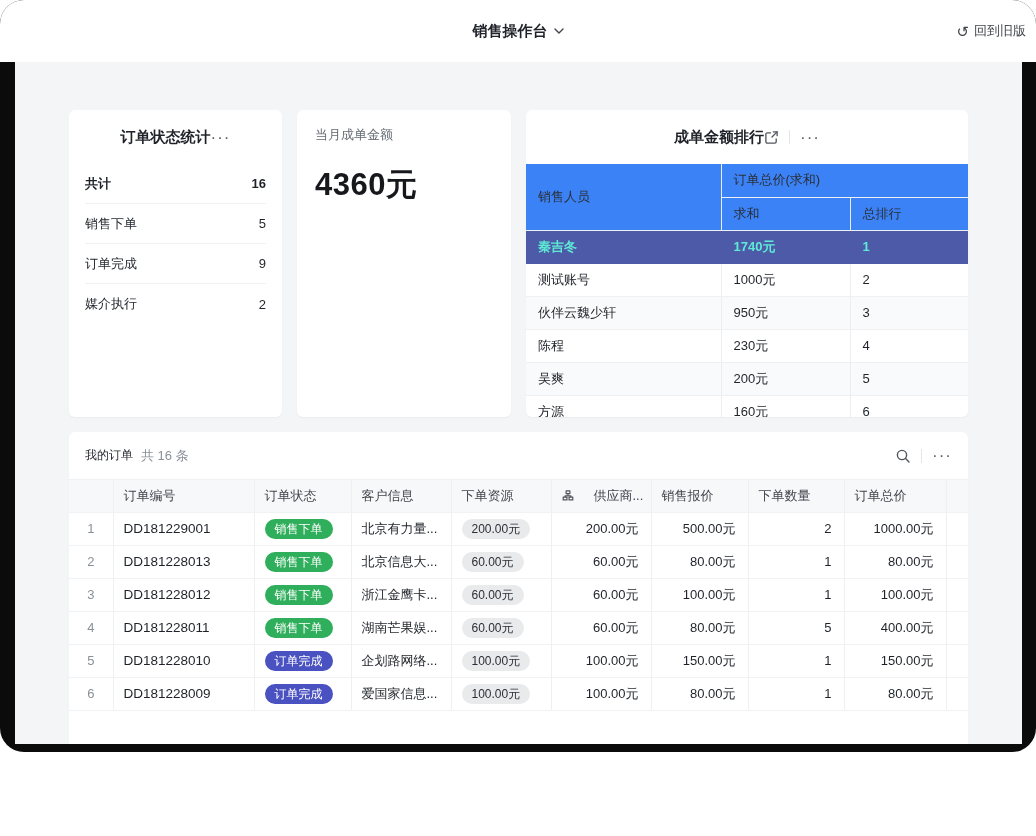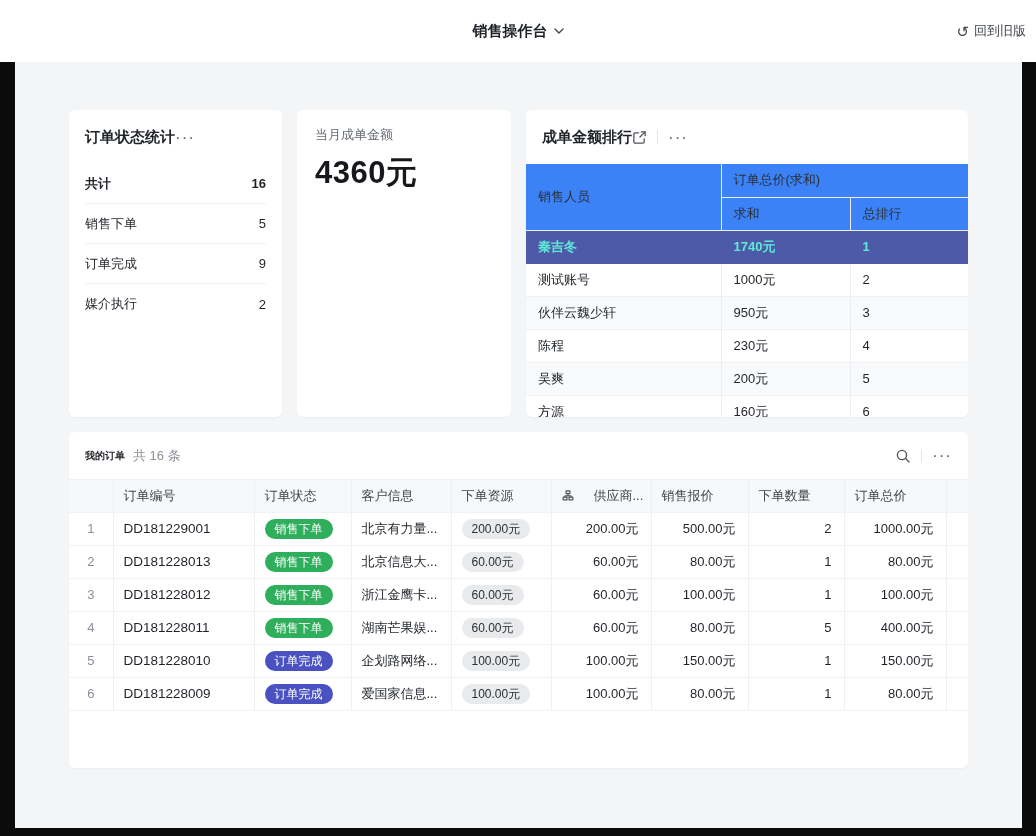--- a/index.html
+++ b/index.html
@@ -3,21 +3,21 @@
 <meta charset="utf-8">
 <style>
   :root{
     --green-pill:#2fae5b;
     --indigo-pill:#4a51c1;
     --highlight-row:#4d5aa8;
     --gray-pill:#e9eaec;
   }
   *{box-sizing:border-box;margin:0;padding:0;}
   body{margin:0;font-family:"Liberation Sans","DejaVu Sans",sans-serif;}
-  .screen{position:relative;width:1036px;height:836px;background:#0b0b0b;overflow:hidden;}
+  .screen{position:relative;width:1036px;height:752px;background:#0b0b0b;overflow:hidden;border-radius:24px;}
 
   
   .topbar{position:absolute;top:0;left:0;right:0;height:62px;background:#fff;display:flex;align-items:center;justify-content:center;z-index:3;}
   .topbar-title{display:flex;align-items:center;gap:6px;cursor:pointer;}
   .topbar-title span{font-size:15px;font-weight:600;color:#1f2329;}
   .topbar-right{position:absolute;right:10px;top:0;height:62px;display:flex;align-items:center;gap:5px;color:#42464d;font-size:13px;cursor:pointer;}
   .icon-rollback{font-size:15px;line-height:1;color:#42464d;}
 
   
   .main{position:absolute;top:62px;left:15px;right:14px;bottom:8px;background:#f4f5f6;overflow:hidden;}
@@ -26,50 +26,50 @@
   .card{background:#fff;border-radius:6px;box-shadow:0 1px 2px rgba(0,0,0,0.04);}
 
   .create-card{height:60px;display:flex;align-items:center;justify-content:center;font-size:15px;font-weight:600;color:#1f2329;cursor:pointer;}
 
   .cards-row{display:flex;gap:15px;margin-top:15px;height:307px;}
   .cards-row .card{overflow:hidden;}
   .status-card{width:213px;}
   .amount-card{width:214px;}
   .ranking-card{width:442px;}
 
-  .card-head{height:54px;padding:0 16px;display:flex;align-items:center;justify-content:flex-start;}
+  .card-head{height:54px;padding:0 16px;display:flex;align-items:center;justify-content:center;}
   .card-title{font-size:15px;font-weight:700;color:#1f2329;}
   .dots{font-size:17px;color:#5f646b;letter-spacing:1px;line-height:1;cursor:pointer;}
   .head-icons{display:flex;align-items:center;gap:10px;}
   .vdiv{width:1px;height:14px;background:#e3e5e8;}
 
   
   .status-rows{padding:0 16px;}
   .status-row{height:40px;display:flex;align-items:center;justify-content:space-between;border-bottom:1px solid #f0f1f3;font-size:13px;color:#1f2329;}
   .status-row:last-child{border-bottom:none;}
   .status-row.total{font-weight:700;}
   .status-row .sv{color:#1f2329;}
 
   
   .amount-card{padding:16px 18px;}
   .amount-label{font-size:13px;color:#646a73;}
-  .amount-value{margin-top:8px;font-size:31px;font-weight:700;color:#16181c;letter-spacing:.5px;}
+  .amount-value{margin-top:20px;font-size:31px;font-weight:700;color:#16181c;letter-spacing:.5px;}
 
   
   .rank-table{width:100%;border-collapse:collapse;table-layout:fixed;font-size:13px;}
   .rank-table th,.rank-table td{height:33px;padding:0 0 0 12px;text-align:left;font-weight:400;color:#1f2329;border-right:1px solid #ebedf0;border-bottom:1px solid #eef0f2;white-space:nowrap;overflow:hidden;}
   .rank-table th{background:#3b82f6;color:#2b2f36;}
   .rank-table th:last-child,.rank-table td:last-child{border-right:none;}
   .rank-table tbody tr:nth-child(odd):not(.hl){background:#f9fafb;}
   .rank-table tr.hl td{background:var(--highlight-row);color:#5eead4;border-color:var(--highlight-row);font-weight:bold;}
 
   
   .orders-card{margin-top:15px;height:336px;overflow:hidden;}
   .orders-head{height:48px;padding:0 16px;display:flex;align-items:center;border-bottom:1px solid #f0f1f3;}
-  .orders-title{font-size:10px;font-weight:700;color:#1f2329;}
+  .orders-title{font-size:12px;font-weight:400;color:#1f2329;}
   .orders-count{margin-left:8px;font-size:13px;color:#8a9099;}
   .orders-head-right{margin-left:auto;display:flex;align-items:center;gap:10px;}
   .filter-row{height:48px;padding:0 16px;display:flex;align-items:center;gap:14px;border-bottom:1px solid #f2f3f5;}
   .filter-label{font-size:13px;color:#1f2329;}
   .select{width:161px;height:32px;border:1px solid #dfe1e5;border-radius:4px;display:flex;align-items:center;justify-content:space-between;padding:0 10px;cursor:pointer;background:#fff;}
   .select .ph{font-size:13px;color:#b4b9c0;}
 
   .orders-table{width:899px;border-collapse:collapse;table-layout:fixed;font-size:13px;}
   .orders-table th,.orders-table td{height:33px;padding:0 0 0 10px;text-align:left;font-weight:400;color:#1f2329;border-right:1px solid #eef0f2;border-bottom:1px solid #f0f2f4;white-space:nowrap;overflow:hidden;}
   .orders-table th{height:32px;background:#f7f8fa;color:#42464d;}

